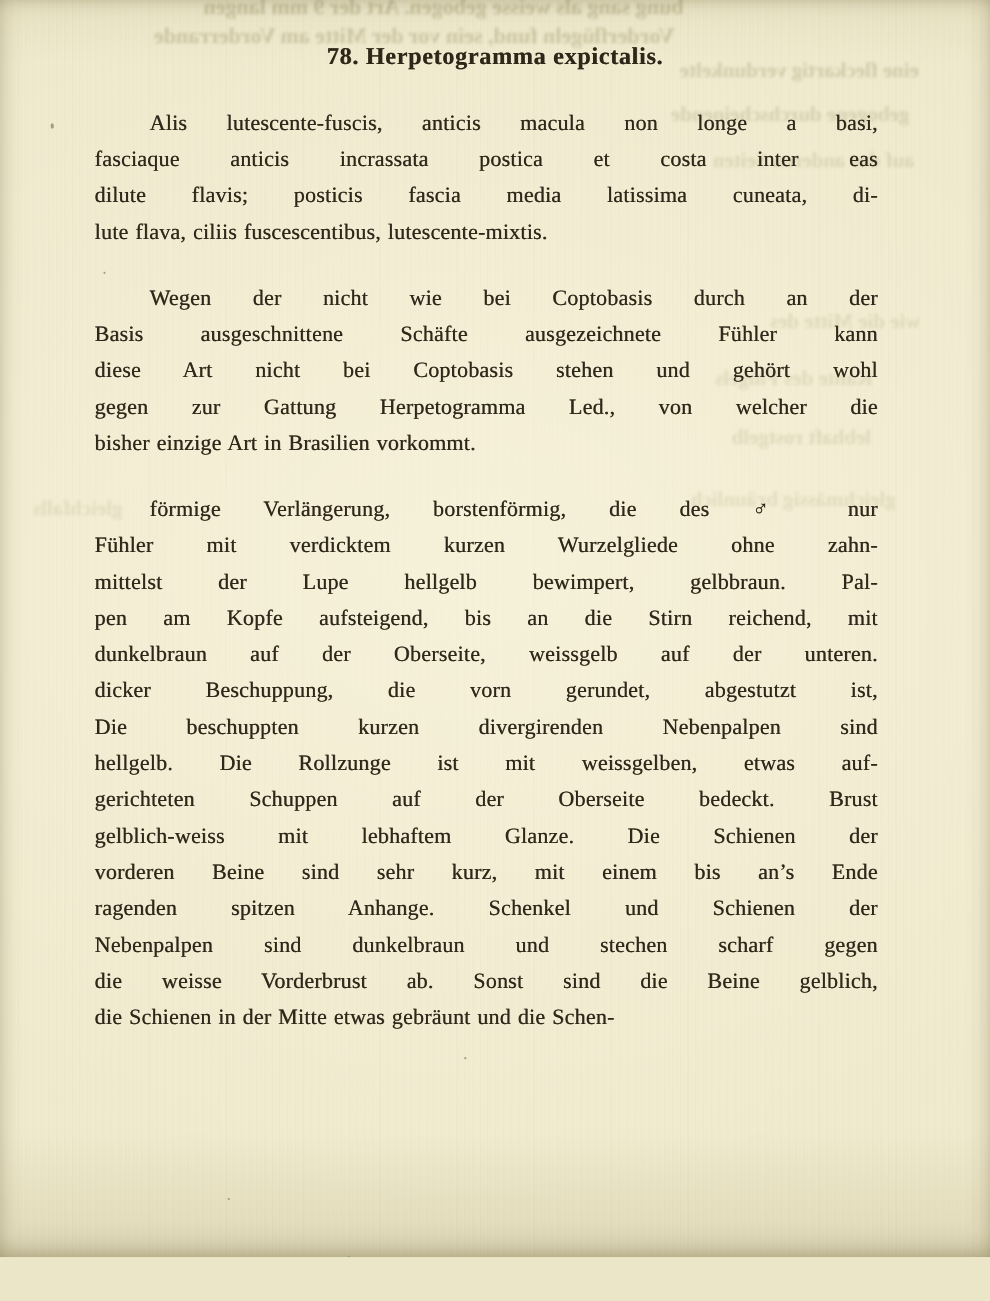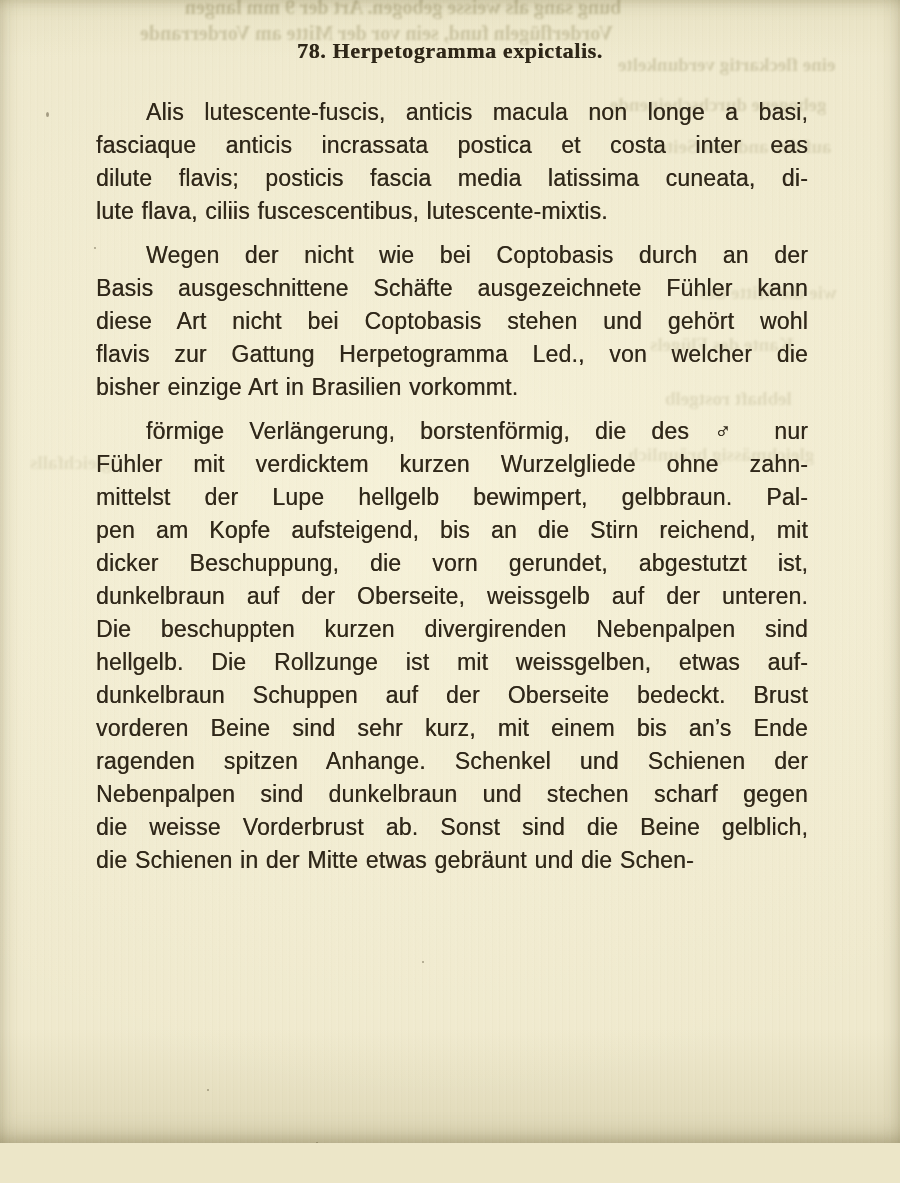--- a/index.html
+++ b/index.html
@@ -41,29 +41,29 @@
     font-family: "Liberation Serif", "DejaVu Serif", serif;
     font-weight: 700;
     font-size: 22px;
     letter-spacing: 0.6px;
     color: #2e2618;
     text-shadow: 0.3px 0 0 rgba(46, 38, 24, 0.7);
   }
 
   .text-block {
     position: absolute;
-    left: 96px;
+    left: 86px;
     top: 96px;
     width: 712px;
-    font-family: Liberation Sans, sans-serif;
-    font-size: 23px;
+    font-family: Liberation Serif, serif;
+    font-size: 20px;
     line-height: 33px;
     color: #2f2719;
   }
-  .para + .para { margin-top: 11px; }
+  .para + .para { margin-top: 27px; }
   .line {
     height: 33px;
     overflow: hidden;
     text-align: justify;
     text-align-last: justify;
     letter-spacing: 0.2px;
     word-spacing: 1px;
     text-shadow: 0.35px 0 0 rgba(47, 39, 25, 0.75);
   }
   .line.last { text-align-last: left; }
@@ -114,33 +114,34 @@
       <div class="para">
         <div class="line">Alis lutescente-fuscis, anticis macula non longe a basi,</div>
         <div class="line">fasciaque anticis incrassata postica et costa inter eas</div>
         <div class="line">dilute flavis; posticis fascia media latissima cuneata, di-</div>
         <div class="line last">lute flava, ciliis fuscescentibus, lutescente-mixtis.</div>
       </div>
       <div class="para">
         <div class="line">Wegen der nicht wie bei Coptobasis durch an der</div>
         <div class="line">Basis ausgeschnittene Schäfte ausgezeichnete Fühler kann</div>
         <div class="line">diese Art nicht bei Coptobasis stehen und gehört wohl</div>
-        <div class="line">flavis zur Gattung Herpetogramma Led., von welcher die</div>
+        <div class="line">gegen zur Gattung Herpetogramma Led., von welcher die</div>
         <div class="line last">bisher einzige Art in Brasilien vorkommt.</div>
       </div>
       <div class="para">
         <div class="line">förmige Verlängerung, borstenförmig, die des ♂ nur</div>
         <div class="line">Fühler mit verdicktem kurzen Wurzelgliede ohne zahn-</div>
         <div class="line">mittelst der Lupe hellgelb bewimpert, gelbbraun. Pal-</div>
         <div class="line">pen am Kopfe aufsteigend, bis an die Stirn reichend, mit</div>
+        <div class="line">dunkelbraun auf der Oberseite, weissgelb auf der unteren.</div>
         <div class="line">dicker Beschuppung, die vorn gerundet, abgestutzt ist,</div>
-        <div class="line">dunkelbraun auf der Oberseite, weissgelb auf der unteren.</div>
         <div class="line">Die beschuppten kurzen divergirenden Nebenpalpen sind</div>
         <div class="line">hellgelb.  Die Rollzunge ist mit weissgelben, etwas auf-</div>
-        <div class="line">dunkelbraun Schuppen auf der Oberseite bedeckt.  Brust</div>
+        <div class="line">gerichteten Schuppen auf der Oberseite bedeckt.  Brust</div>
+        <div class="line">gelblich-weiss mit lebhaftem Glanze.  Die Schienen der</div>
         <div class="line">vorderen Beine sind sehr kurz, mit einem bis an’s Ende</div>
         <div class="line">ragenden spitzen Anhange.  Schenkel und Schienen der</div>
         <div class="line">Nebenpalpen sind dunkelbraun und stechen scharf gegen</div>
         <div class="line">die weisse Vorderbrust ab. Sonst sind die Beine gelblich,</div>
         <div class="line last">die Schienen in der Mitte etwas gebräunt und die Schen-</div>
       </div>
     </div>
 
   <div class="speck" style="left:46px; top:112px; width:3px; height:5px;"></div>
   <div class="speck" style="left:94px; top:247px; width:2px; height:2px;"></div>

